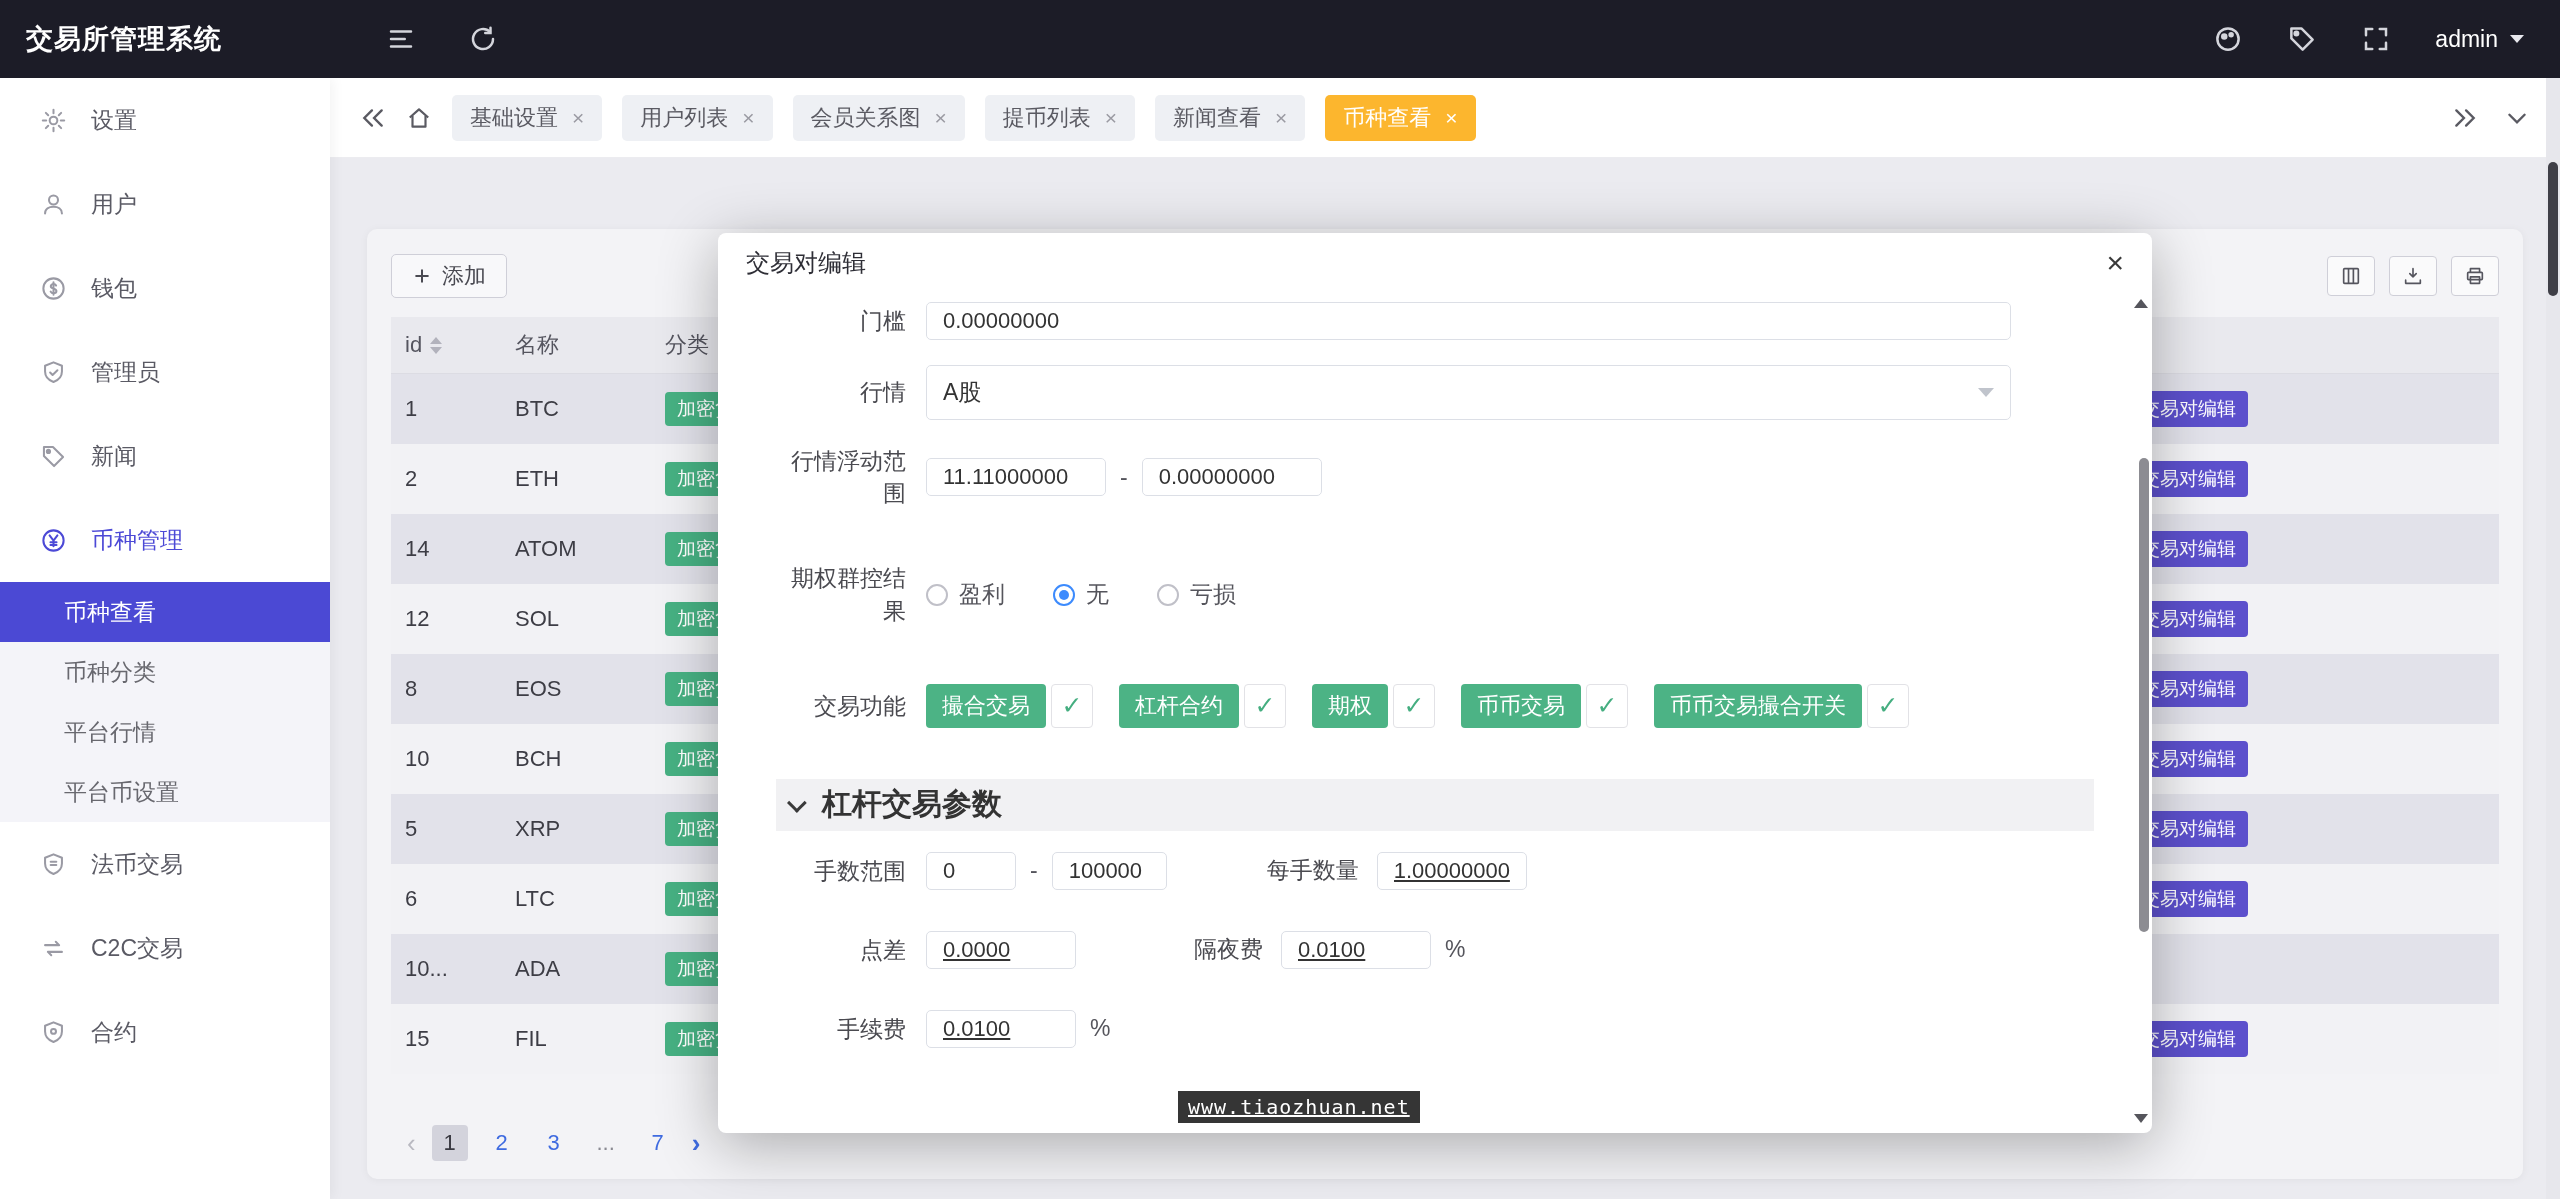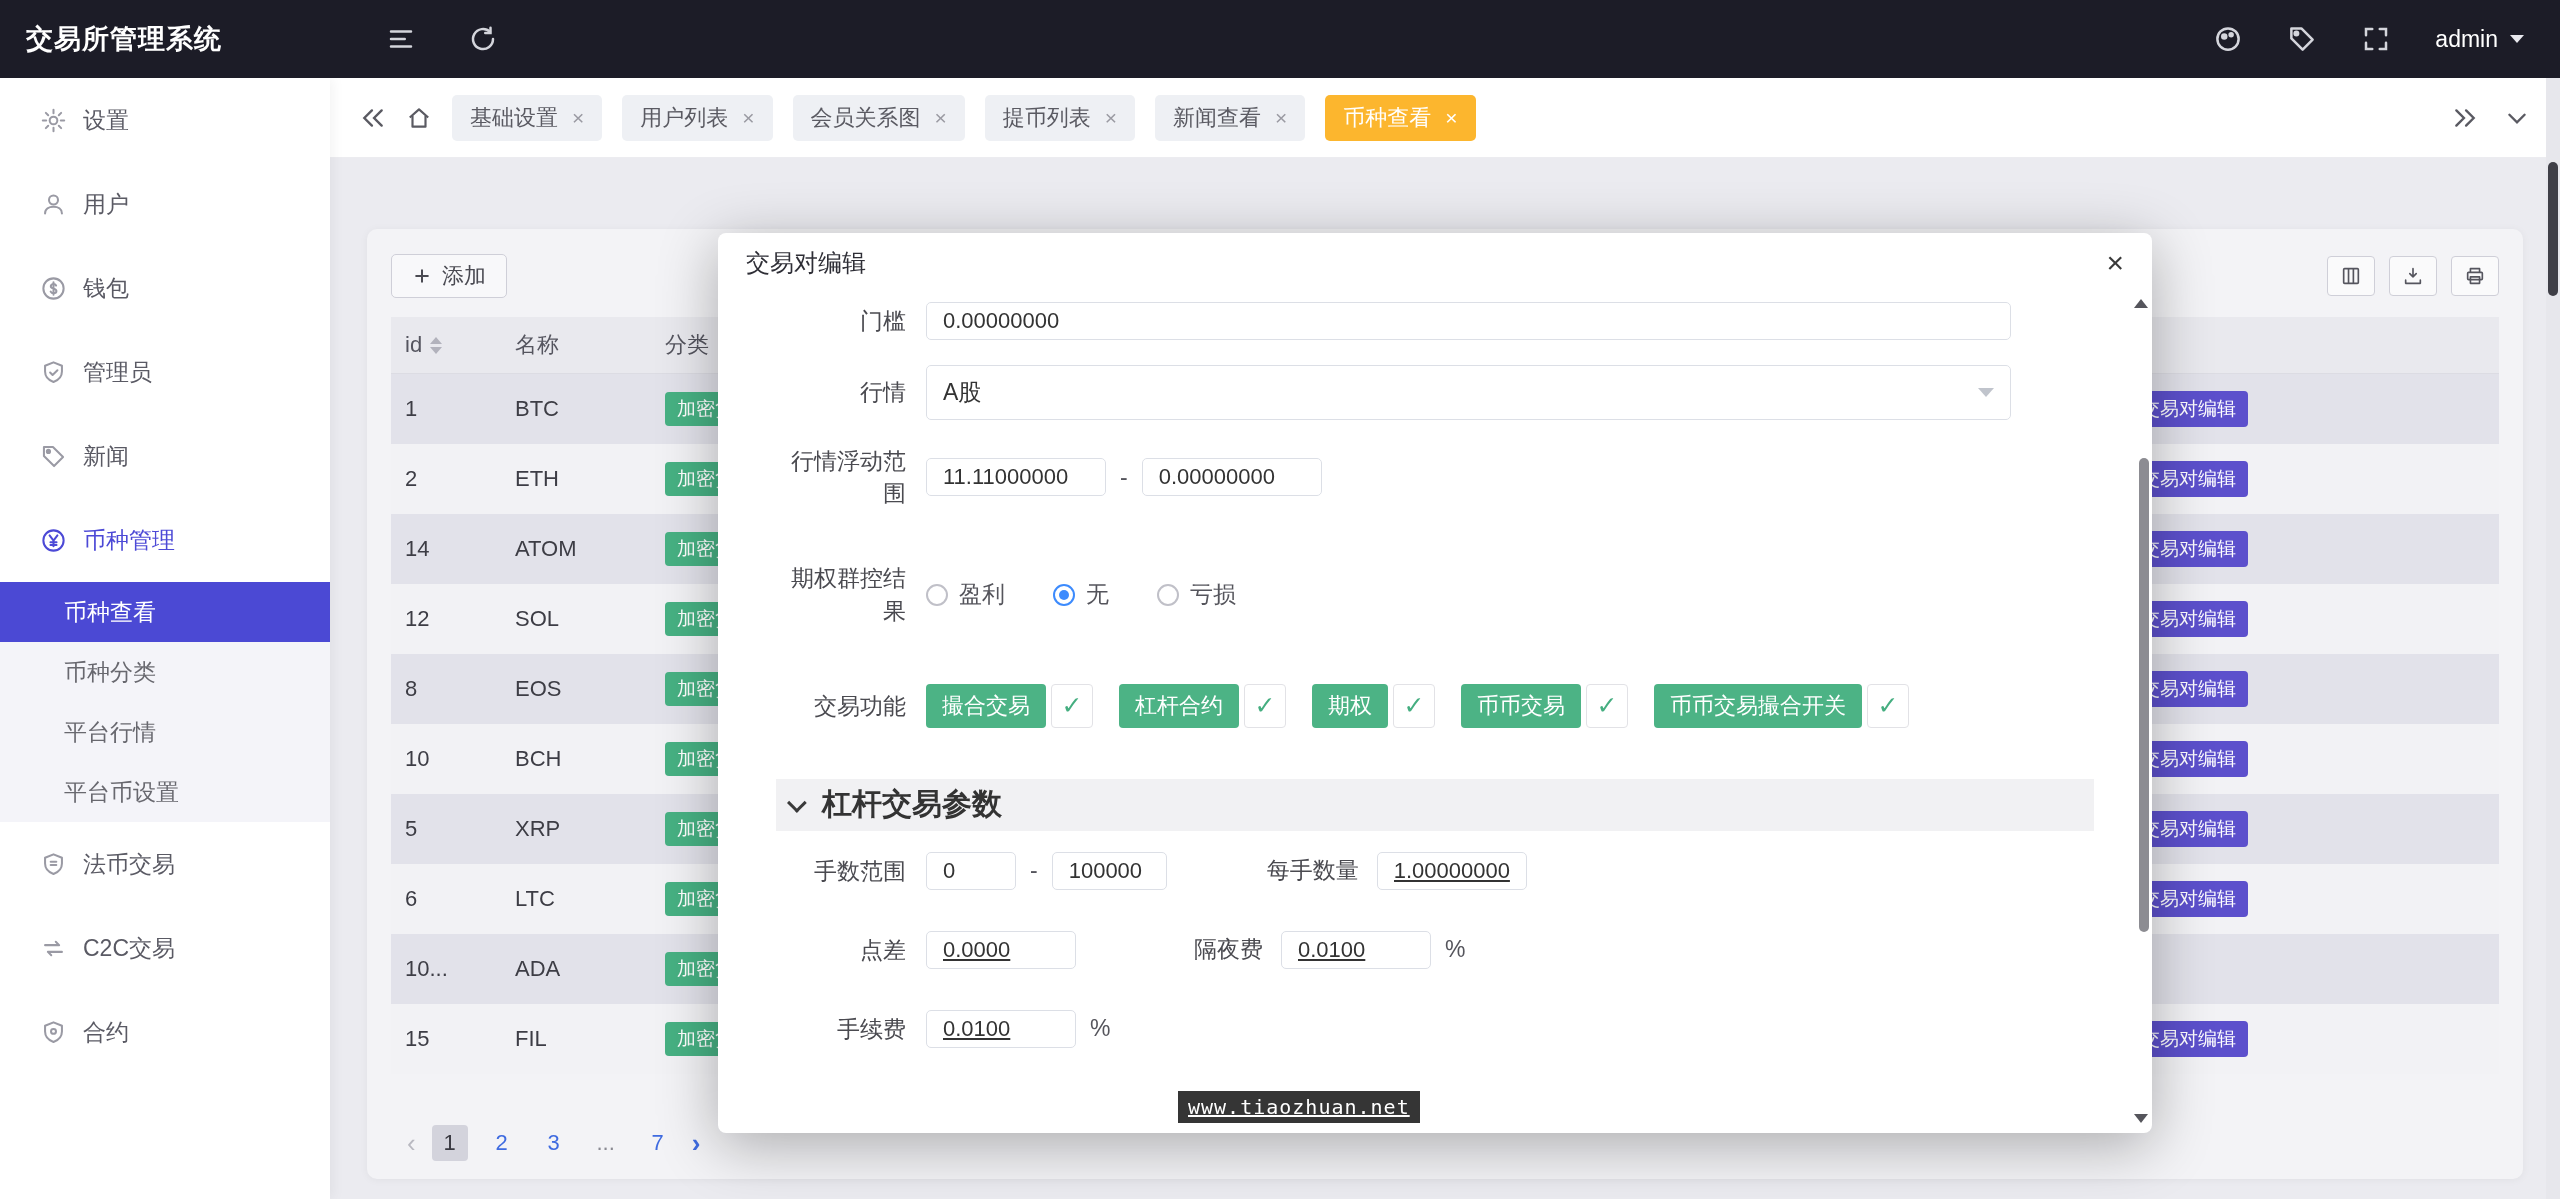--- a/index.html
+++ b/index.html
@@ -21,21 +21,21 @@
   .tb-refresh { margin-left:52px; }
   .tb-right { margin-left:auto; display:flex; align-items:center; gap:44px; margin-right:36px; }
   .tb-user { display:flex; align-items:center; gap:12px; font-size:23px; color:#fff; cursor:pointer; }
   .caret-down { width:0; height:0; border-left:7px solid transparent; border-right:7px solid transparent; border-top:8px solid #e8e8ee; }
   
   .sidebar {
     position:absolute; top:78px; left:0; bottom:0; width:330px; background:#fff;
     box-shadow:3px 0 12px rgba(0,0,0,.05); z-index:30;
   }
   .side-item {
-    height:84px; display:flex; align-items:center; gap:16px; padding-left:40px;
+    height:84px; display:flex; align-items:center; gap:24px; padding-left:40px;
     color:#5a5a64; font-size:23px; cursor:pointer;
   }
   .side-item svg { width:27px; height:27px; color:#9a9aa4; flex:none; }
   .side-item.parent-active { color:#4c49d6; }
   .side-item.parent-active svg { color:#4c49d6; }
   .submenu { background:#f4f4f9; }
   .sub-item { height:60px; display:flex; align-items:center; padding-left:64px; font-size:23px; color:#68686f; cursor:pointer; }
   .sub-item.active { background:#4b49d4; color:#fff; }
   
   .main { position:absolute; left:330px; top:78px; right:0; bottom:0; }

